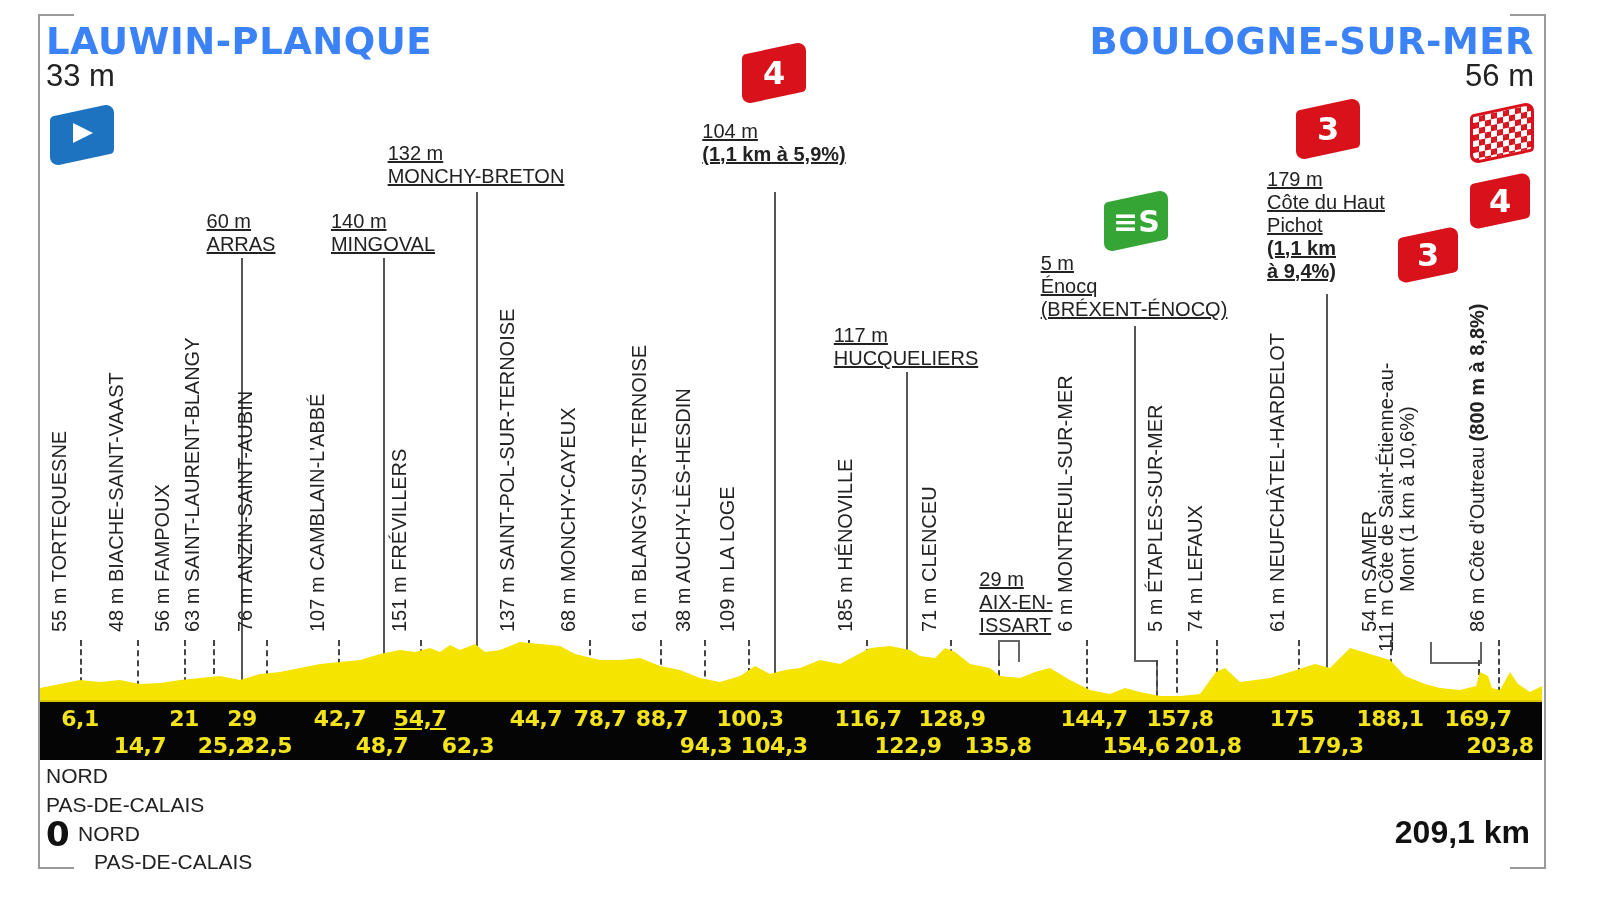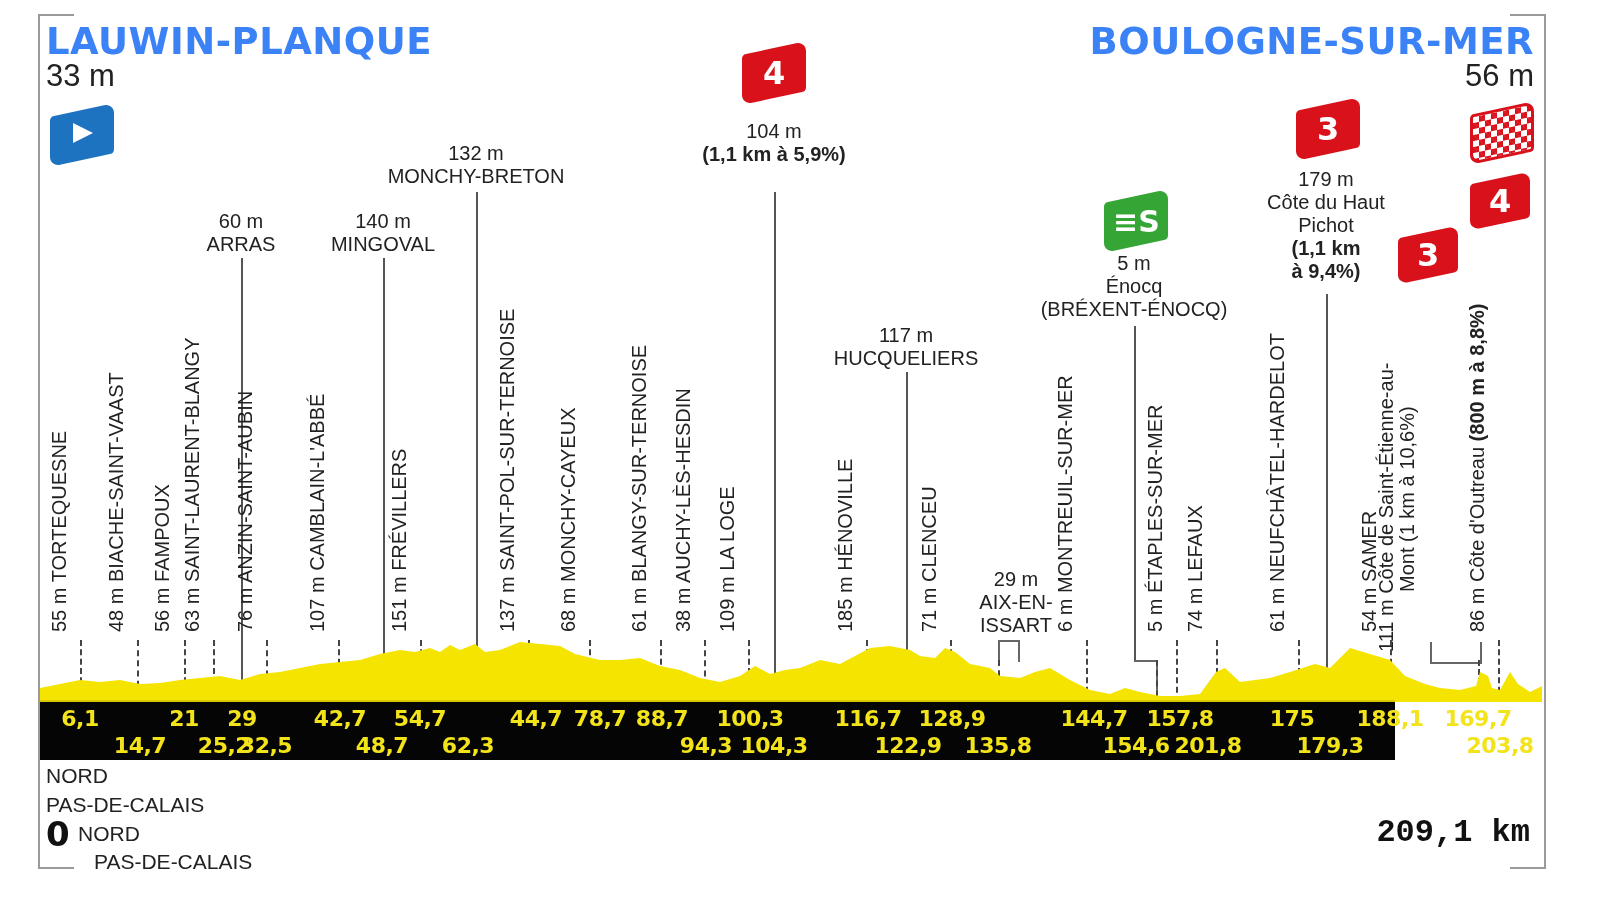--- a/index.html
+++ b/index.html
@@ -5,49 +5,49 @@
   html, body { margin: 0; padding: 0; background: #ffffff; }
   body { width: 1600px; height: 899px; position: relative; overflow: hidden;
          font-family: "Liberation Sans", "DejaVu Sans", sans-serif; color: #222; }
   .frame-tl { position: absolute; left: 38px; top: 14px; width: 34px; height: 851px;
               border-left: 2px solid #9a9a9a; border-top: 2px solid #9a9a9a; border-bottom: 2px solid #9a9a9a; }
   .frame-tr { position: absolute; right: 54px; top: 14px; width: 34px; height: 851px;
               border-right: 2px solid #9a9a9a; border-top: 2px solid #9a9a9a; border-bottom: 2px solid #9a9a9a; }
   .city { position: absolute; font-weight: 900; font-size: 37px; letter-spacing: 0.5px; color: #3b82f6;
           font-family: "DejaVu Sans", sans-serif; }
   .city-alt { position: absolute; font-size: 31px; color: #222; }
-  .top-label { position: absolute; text-align: center; font-size: 20px; line-height: 23px; color: #222;
-               transform: translateX(-50%); white-space: nowrap; }
+  .top-label { position: absolute; font-size: 20px; line-height: 23px; color: #222;
+               transform: translateX(-50%); white-space: nowrap; text-decoration: underline; }
   .top-label b { font-weight: 700; }
   .vline { position: absolute; width: 2px; background: #555; }
   .dline { position: absolute; width: 0; border-left: 2px dashed #444; }
   .vert { position: absolute; transform-origin: left bottom; transform: rotate(-90deg);
           white-space: nowrap; font-size: 20px; line-height: 22px; color: #222; }
   .vert .b { font-weight: 700; }
   .badge { position: absolute; width: 64px; height: 50px; transform: skewY(-12deg);
            border-radius: 4px 10px 4px 10px; color: #fff; font-weight: 900; font-size: 32px;
            display: flex; align-items: center; justify-content: center; font-family: "DejaVu Sans", sans-serif; }
   .badge.red { background: #d9111b; }
   .badge.green { background: #35a535; }
   .badge.blue { background: #1d73c0; }
   .badge span { transform: skewY(12deg); display: inline-block; }
   .checker { background-color: #fff;
     background-image: linear-gradient(45deg, #d9111b 25%, transparent 25%, transparent 75%, #d9111b 75%),
                       linear-gradient(45deg, #d9111b 25%, transparent 25%, transparent 75%, #d9111b 75%);
     background-size: 12px 12px; background-position: 0 0, 6px 6px; border: 3px solid #d9111b; }
   .profile { position: absolute; left: 40px; top: 630px; width: 1502px; height: 72px; }
-  .kmbar { position: absolute; left: 40px; top: 700px; width: 1355px; height: 58px; background: #050505;
+  .kmbar { position: absolute; left: 40px; top: 700px; width: 1502px; height: 58px; background: #050505;
            border-top: 2px solid #d8c800; }
   .km { position: absolute; color: #f2e31a; font-weight: 900; font-size: 22px; transform: translateX(-50%);
         white-space: nowrap; font-family: "DejaVu Sans", sans-serif; letter-spacing: -0.5px; }
   .km.r1 { top: 4px; }
   .km.r2 { top: 31px; }
   .bot-label { position: absolute; font-size: 21px; color: #222; }
   .dist-zero { position: absolute; font-size: 34px; font-weight: 900; color: #111; font-family: "DejaVu Sans", sans-serif; }
-  .dist-total { position: absolute; font-size: 32px; font-weight: 900; color: #111; font-family: Liberation Mono, monospace; }
+  .dist-total { position: absolute; font-size: 32px; font-weight: 900; color: #111; font-family: Liberation Sans, sans-serif; }
   .bracket { position: absolute; border: 2px solid #666; border-top: none; }
 </style>
 </head>
 <body>
 
 <div class="frame-tl"></div>
 <div class="frame-tr"></div>
 
 <div class="city" style="left:46px; top:20px;">LAUWIN-PLANQUE</div>
 <div class="city-alt" style="left:46px; top:58px;">33 m</div>
@@ -190,21 +190,21 @@
 
 <svg class="profile" viewBox="0 0 1502 72" preserveAspectRatio="none">
   <path fill="#f5e400" d="M0,72 L0,58 L20,54 L40,50 L60,52 L80,50 L100,54 L120,53 L140,50 L160,48 L180,46 L200,50 L220,44 L240,42 L260,38 L280,34 L300,32 L320,30 L340,24 L360,20 L375,22 L390,18 L400,22 L410,15 L420,20 L435,14 L445,22 L460,20 L470,16 L480,12 L500,14 L520,16 L535,24 L560,30 L580,30 L600,28 L620,36 L640,40 L660,48 L680,52 L700,46 L715,36 L730,44 L745,40 L760,38 L780,30 L800,34 L815,26 L830,18 L850,16 L870,20 L880,26 L895,28 L905,18 L915,22 L930,34 L950,38 L960,46 L980,48 L995,42 L1010,38 L1030,50 L1050,60 L1070,64 L1085,58 L1100,62 L1120,66 L1140,66 L1160,64 L1176,42 L1185,38 L1200,52 L1230,48 L1250,42 L1275,34 L1290,38 L1300,28 L1310,18 L1330,24 L1350,30 L1365,46 L1385,54 L1400,58 L1420,60 L1436,56 L1440,42 L1448,46 L1452,58 L1460,60 L1470,42 L1478,54 L1490,62 L1502,56 L1502,72 Z"></path>
 </svg>
 
 <div class="kmbar">
   <div class="km r1" style="left:40px;">6,1</div>
   <div class="km r1" style="left:144px;">21</div>
   <div class="km r1" style="left:202px;">29</div>
   <div class="km r1" style="left:300px;">42,7</div>
-  <div class="km r1" style="left:380px;">54,7</div>
+  <div class="km r1" style="left:380px;text-decoration:underline;">54,7</div>
   <div class="km r1" style="left:496px;">44,7</div>
   <div class="km r1" style="left:560px;">78,7</div>
   <div class="km r1" style="left:622px;">88,7</div>
   <div class="km r1" style="left:710px;">100,3</div>
   <div class="km r1" style="left:828px;">116,7</div>
   <div class="km r1" style="left:912px;">128,9</div>
   <div class="km r1" style="left:1054px;">144,7</div>
   <div class="km r1" style="left:1140px;">157,8</div>
   <div class="km r1" style="left:1252px;">175</div>
   <div class="km r1" style="left:1350px;">188,1</div>

